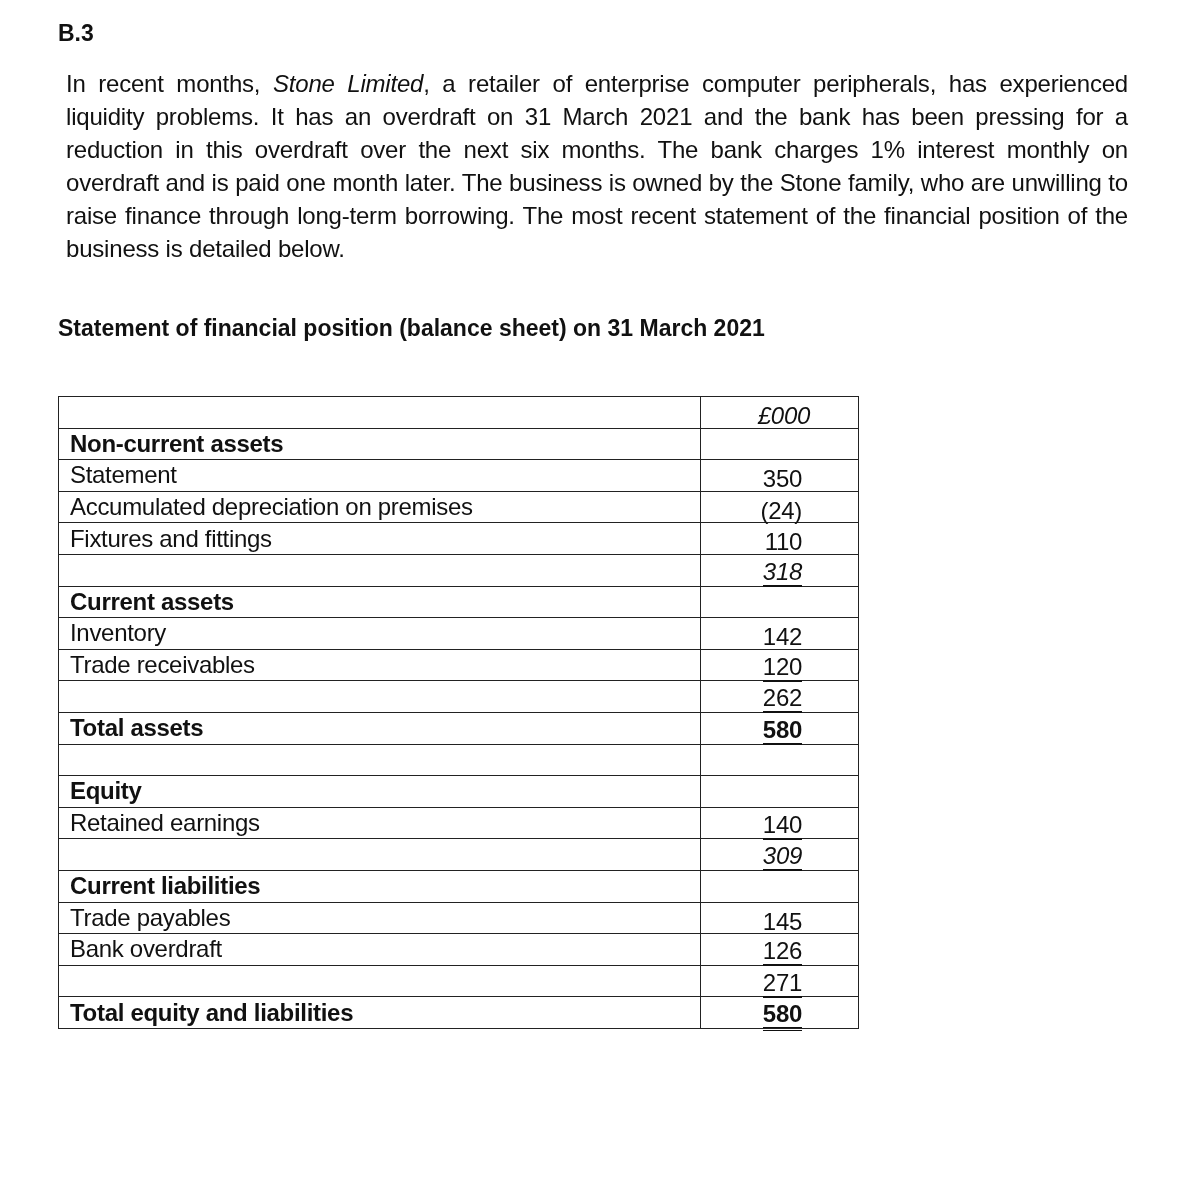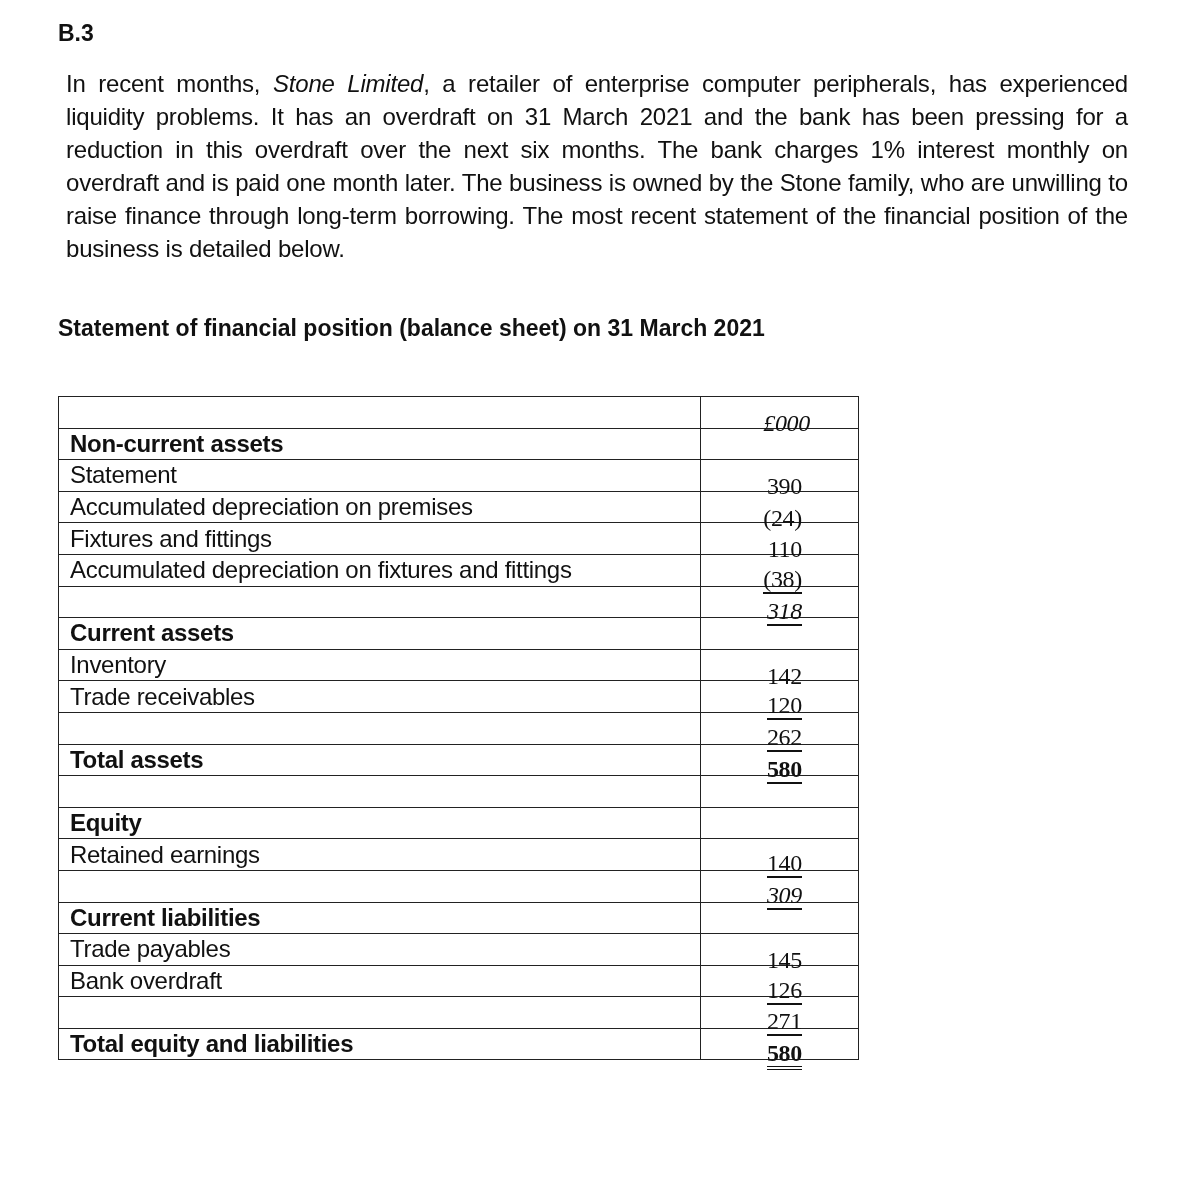--- a/index.html
+++ b/index.html
@@ -28,21 +28,21 @@
   }
   table.bs td {
     border: 1.5px solid #222; height: 30.6px; padding: 0 0 0 11px;
     line-height: 30px; white-space: nowrap; vertical-align: middle;
   }
   table.bs td.lbl { width: 630px; }
   table.bs td.val {
     width: 157px; padding: 0 0 0 0; position: relative;
   }
   .num {
-    position: absolute; right: 56px; top: 11px; line-height: 30px; font-family: Liberation Serif, serif;
+    position: absolute; right: 56px; top: 4px; line-height: 30px;
   }
   .unit { font-style: italic; right: 48px; }
   .bold { font-weight: bold; }
   .ital { font-style: italic; }
   .ul { border-bottom: 2px solid #111; line-height: 26px; }
   .dul { border-bottom: 4px double #111; line-height: 26px; }
 </style>
 </head>
 <body>
 
@@ -62,39 +62,33 @@
     </tr>
   <tr>
         <td class="lbl bold">Non-current assets</td>
         <td class="val">
           <span class="num bold"></span>
         </td>
       </tr>
       <tr>
         <td class="lbl">Statement</td>
         <td class="val">
-          <span class="num">390</span>
+          <span class="num">350</span>
         </td>
       </tr>
       <tr>
         <td class="lbl">Accumulated depreciation on premises</td>
         <td class="val">
           <span class="num">(24)</span>
         </td>
       </tr>
       <tr>
         <td class="lbl">Fixtures and fittings</td>
         <td class="val">
           <span class="num">110</span>
-        </td>
-      </tr>
-      <tr>
-        <td class="lbl">Accumulated depreciation on fixtures and fittings</td>
-        <td class="val">
-          <span class="num ul">(38)</span>
         </td>
       </tr>
       <tr>
         <td class="lbl"></td>
         <td class="val">
           <span class="num ital ul">318</span>
         </td>
       </tr>
       <tr>
         <td class="lbl bold">Current assets</td>

